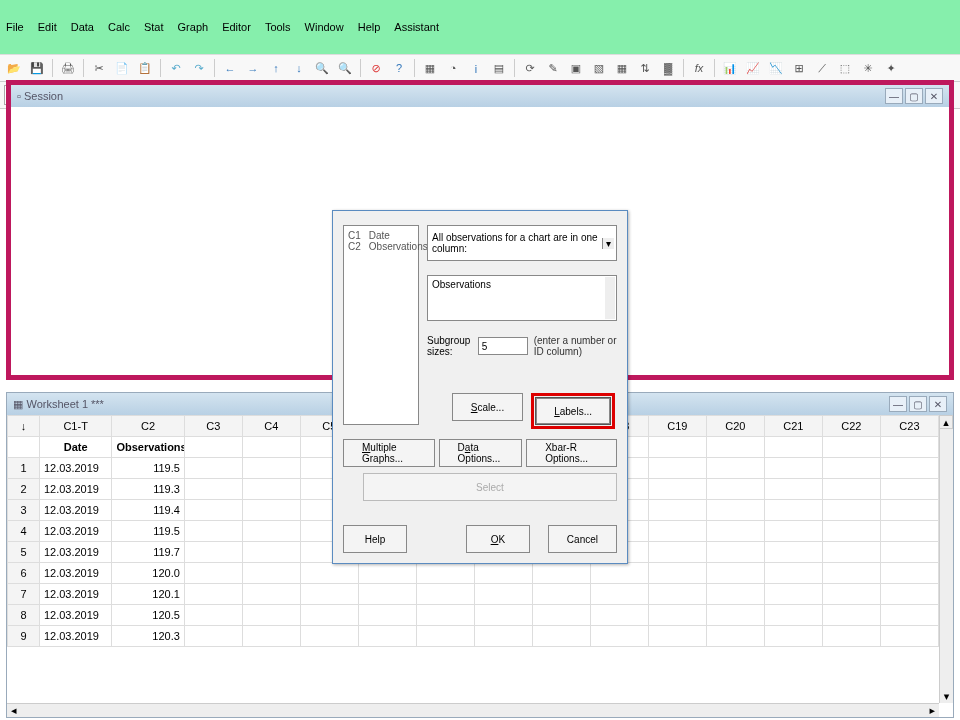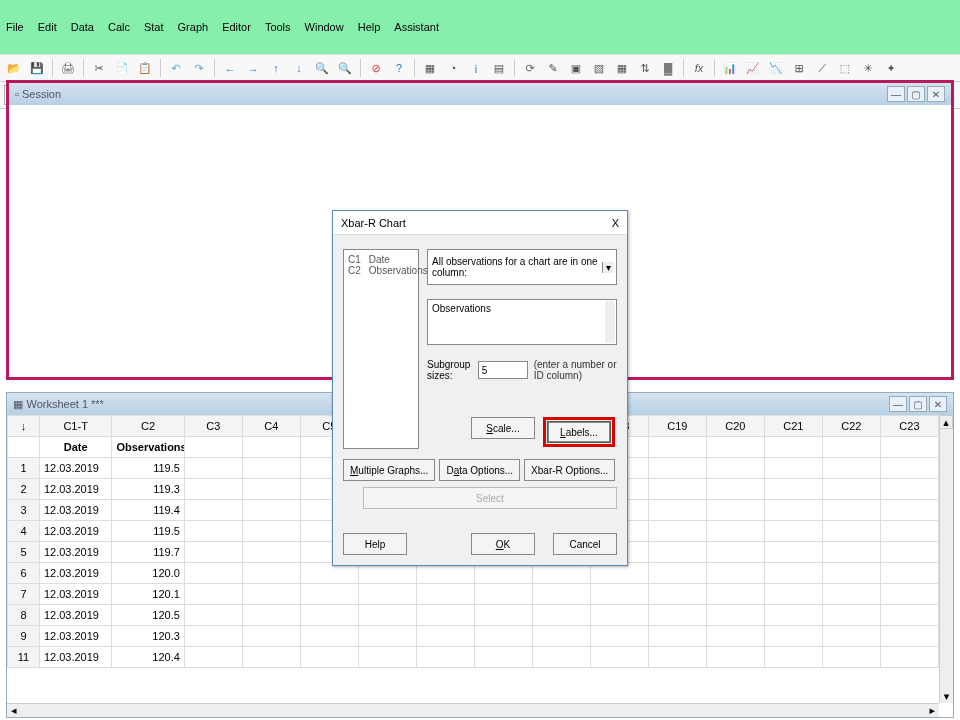--- a/index.html
+++ b/index.html
@@ -6,21 +6,21 @@
 body { width: 960px; height: 720px; background: #fff; font-size: 11px; overflow: hidden; position: relative; }
 
 .menubar { display: flex; gap: 14px; padding: 21px 6px; background: #86efac; border-bottom: 1px solid #ddd; }
 .menubar span { cursor: pointer; }
 
 .toolbar { display: flex; gap: 3px; padding: 3px 4px; border-bottom: 1px solid #ccc; align-items: center; background: #f8f8f8; }
 .tb-btn { width: 20px; height: 20px; display: flex; align-items: center; justify-content: center; border: 1px solid transparent; color: #555; }
 .tb-sep { width: 1px; height: 18px; background: #ccc; margin: 0 2px; }
 .tb-combo { width: 70px; height: 20px; border: 1px solid #aaa; background: #fff; }
 
-.session-win { position: absolute; left: 6px; top: 80px; right: 6px; height: 300px; border: 3px solid #be185d; }
+.session-win { position: absolute; left: 6px; top: 80px; right: 6px; height: 300px; border: 5px solid #be185d; }
 .win-title { height: 22px; background: linear-gradient(#d4e4f0, #b8d0e4); display: flex; align-items: center; padding: 0 6px; color: #556; font-size: 11px; justify-content: space-between; }
 .win-controls { display: flex; gap: 2px; }
 .win-ctrl { width: 18px; height: 16px; border: 1px solid #9ab; background: #e8f0f8; display: flex; align-items: center; justify-content: center; font-size: 10px; color: #556; }
 .session-body { position: absolute; top: 22px; bottom: 0; left: 0; right: 0; background: #fff; }
 
 .worksheet-win { position: absolute; left: 6px; top: 392px; right: 6px; bottom: 2px; border: 1px solid #9ab; }
 .ws-body { position: absolute; top: 22px; bottom: 14px; left: 0; right: 14px; overflow: hidden; background: #fff; }
 .ws-arrow { position: absolute; right: 0; top: 22px; width: 14px; height: 14px; display: flex; align-items: center; justify-content: center; background: #eee; border: 1px solid #ccc; }
 .ws-scroll-h { position: absolute; left: 0; right: 14px; bottom: 0; height: 14px; background: #eee; display: flex; justify-content: space-between; align-items: center; border-top: 1px solid #ccc;}
 .ws-scroll-h span { padding: 0 4px; }
@@ -45,21 +45,21 @@
 .combo { width: 100%; height: 36px; border: 1px solid #888; background: #fff; display: flex; align-items: center; justify-content: space-between; padding: 0 2px 0 4px; font-size: 10px; }
 .combo .arrow { width: 14px; text-align: center; background: #eee; border-left: 1px solid #888; }
 .textarea { width: 100%; height: 46px; border: 1px solid #888; background: #fff; padding: 3px 4px; font-size: 10px; margin-top: 14px; position: relative; }
 .textarea .scroll { position: absolute; right: 1px; top: 1px; bottom: 1px; width: 10px; background: #eee; }
 .row-sg { display: flex; align-items: center; gap: 6px; margin-top: 14px; font-size: 10px; }
 .row-sg input { width: 50px; height: 18px; border: 1px solid #888; padding: 0 3px; font-size: 10px; }
 .row-sg .hint { font-size: 10px; color: #333; }
 .btn-row { display: flex; gap: 8px; margin-top: 36px; justify-content: flex-end; padding-right: 2px; }
 .btn-row2 { display: flex; gap: 4px; margin-top: 6px; padding: 0 10px; }
 .btn-row3 { display: flex; justify-content: space-between; padding: 0 10px; margin-top: 24px; }
-.dbtn { min-width: 64px; height: 22px; border: 1px solid #888; background: #f4f4f4; font-size: 10px; display: flex; align-items: center; justify-content: center; padding: 0 6px; cursor: pointer; }
+.dbtn { min-width: 64px; height: 28px; border: 1px solid #888; background: #f4f4f4; font-size: 10px; display: flex; align-items: center; justify-content: center; padding: 0 18px; cursor: pointer; }
 .dbtn.sel { box-shadow: inset 0 0 0 1px #888; border: 1px solid #555; }
 .dbtn.disabled { color: #aaa; border-color: #bbb; }
 .highlight { border: 3px solid #d00; padding: 1px; display: inline-flex; }
 .sel-row { padding: 6px 10px 0 10px; }
 .underline-char { text-decoration: underline; }
 </style>
 </head>
 <body>
 
 <div class="menubar">
@@ -366,55 +366,33 @@
             <td></td>
             <td></td>
             <td></td>
             <td></td>
             <td></td>
             <td></td>
             <td></td>
             <td></td>
             <td></td>
           </tr>
-          <tr>
-            <td class="row-hdr">11</td>
-            <td style="text-align: left;">12.03.2019</td>
-            <td>120.4</td>
-            <td></td>
-            <td></td>
-            <td></td>
-            <td></td>
-            <td></td>
-            <td></td>
-            <td></td>
-            <td></td>
-            <td></td>
-            <td></td>
-            <td></td>
-            <td></td>
-            <td></td>
-          </tr>
         </tbody>
     </table>
   </div>
   <div class="ws-scroll-v">
       <span>▾</span>
     </div>
   <div class="ws-scroll-h">
       <span>◂</span>
       <span>▸</span>
     </div>
 </div>
 
 <div class="dialog">
-  <div class="dlg-title">
-    <span>Xbar-R Chart</span>
-    <span style="cursor:pointer">X</span>
-  </div>
   <div class="dlg-body">
     <div class="var-list">
       <div>
           <span>C1</span>
           <span>Date</span>
         </div>
       <div>
           <span>C2</span>
           <span>Observations</span>
         </div>

